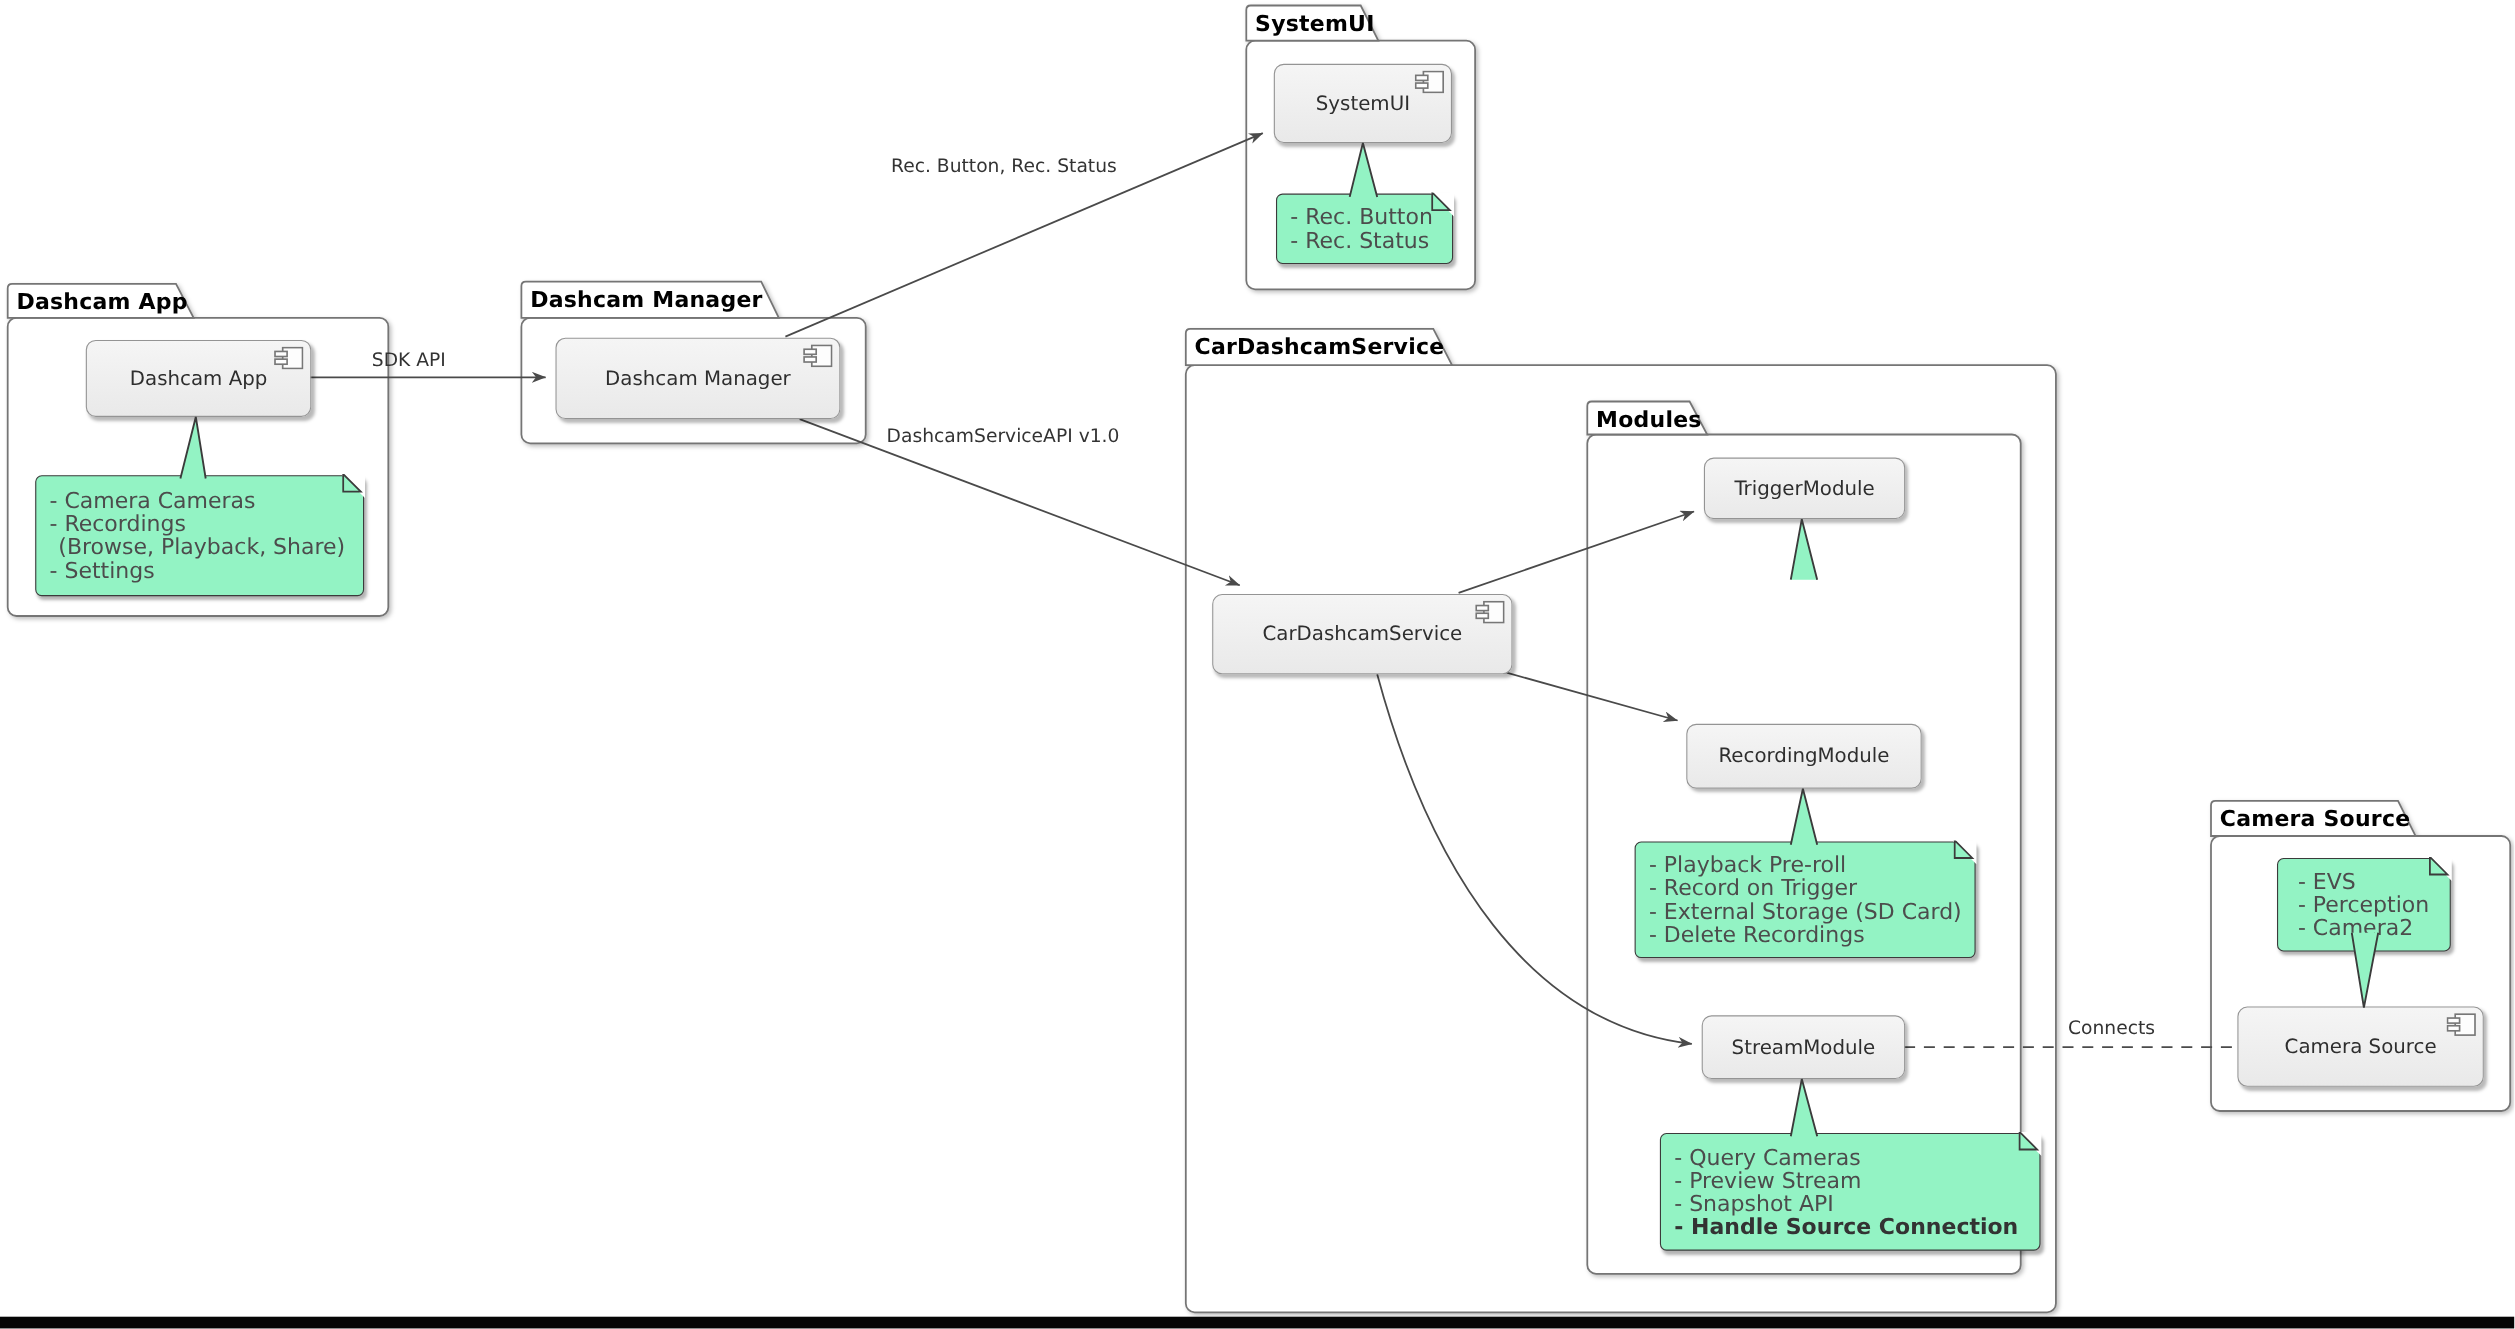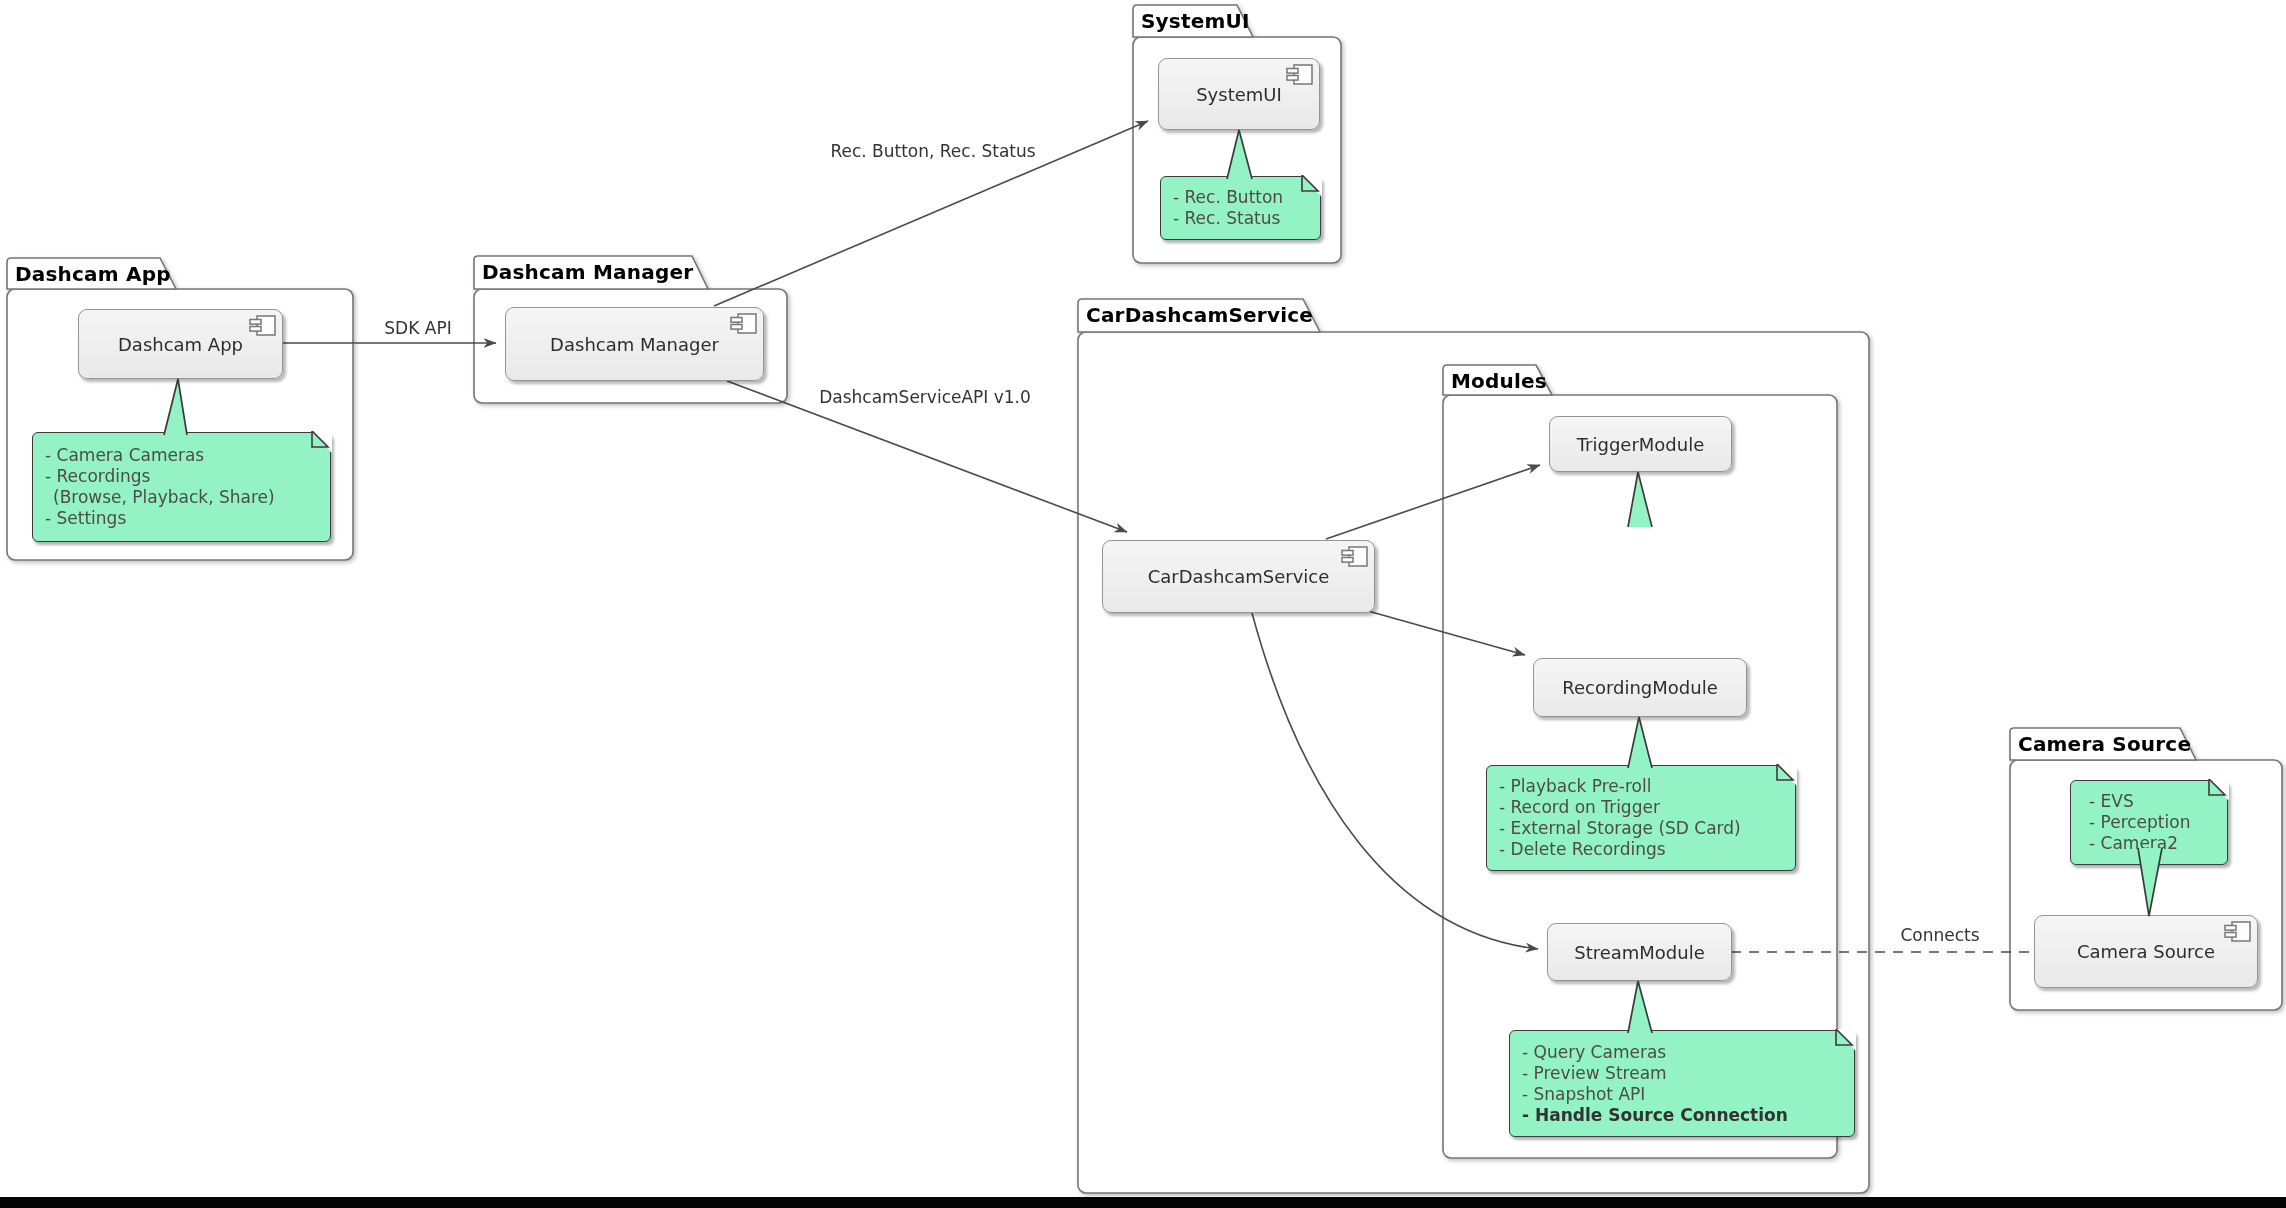--- a/index.html
+++ b/index.html
@@ -15,27 +15,27 @@
   .component { position:absolute; z-index:2; background:linear-gradient(#f5f5f5,#e9e9e9);
                border:1.4px solid #949494; border-radius:9px;
                box-shadow:2.5px 3px 3px rgba(0,0,0,0.28);
                display:flex; align-items:center; justify-content:center;
                font-size:18px; color:#2e2e2e; white-space:nowrap; }
   .component .cmp-icon { position:absolute; top:5px; right:6px; width:27px; height:21px; }
 
   .note { position:absolute; z-index:2; background:#93f3c4; border:1.7px solid #3b3b3b;
           border-radius:6px; box-shadow:2.5px 3px 3px rgba(0,0,0,0.30);
           display:flex; flex-direction:column; justify-content:center;
-          padding:6px 12px; font-size:17px; line-height:21px; color:#4c4c4c; white-space:nowrap; }
+          padding:6px 12px; font-size:20px; line-height:21px; color:#4c4c4c; white-space:nowrap; }
   .note .fold { position:absolute; top:-1.7px; right:-1.7px; width:22px; height:22px; }
   .note .indent { padding-left:8px; }
   .note .bold-line { font-weight:bold; color:#333; }
 
   .edge-label { position:absolute; z-index:2; font-size:17px; color:#333;
-                white-space:nowrap; text-align:center; }
+                white-space:nowrap; text-align:left; }
 
   .bottom-bar { position:absolute; z-index:4; left:0; top:1197px; width:2286px; height:11px; background:#050505; }
 
   .pkg-shape { filter:drop-shadow(2px 2.5px 2px rgba(0,0,0,0.25)); }
 </style>
 </head>
 <body>
 
 <div id="canvas">
 

